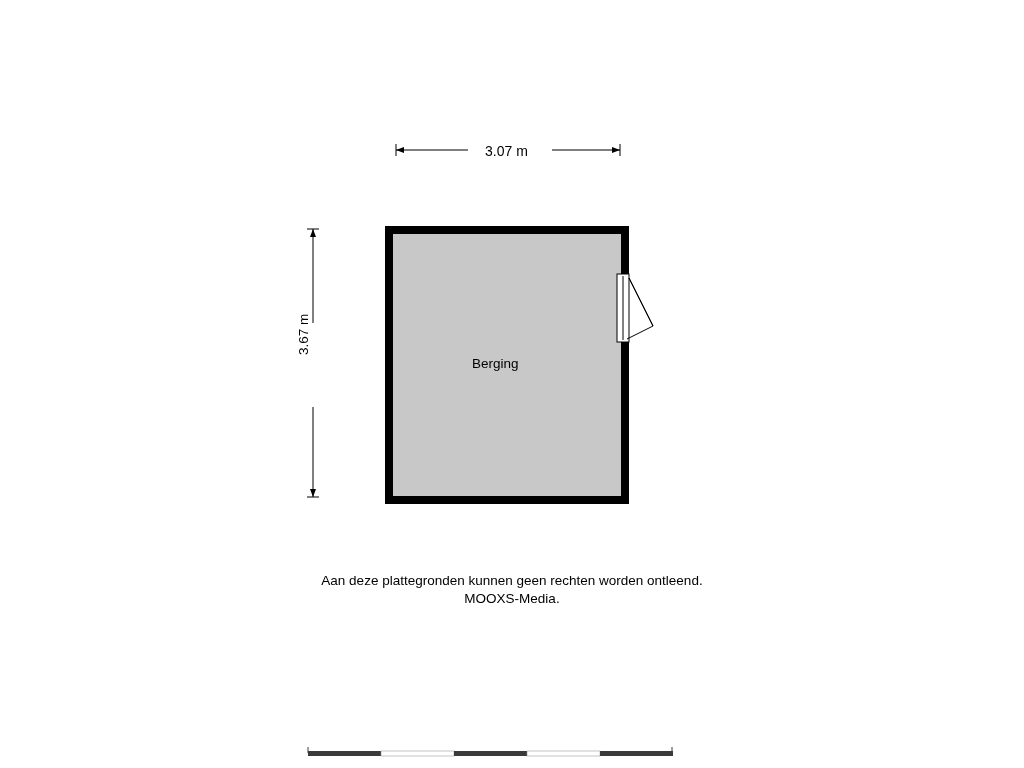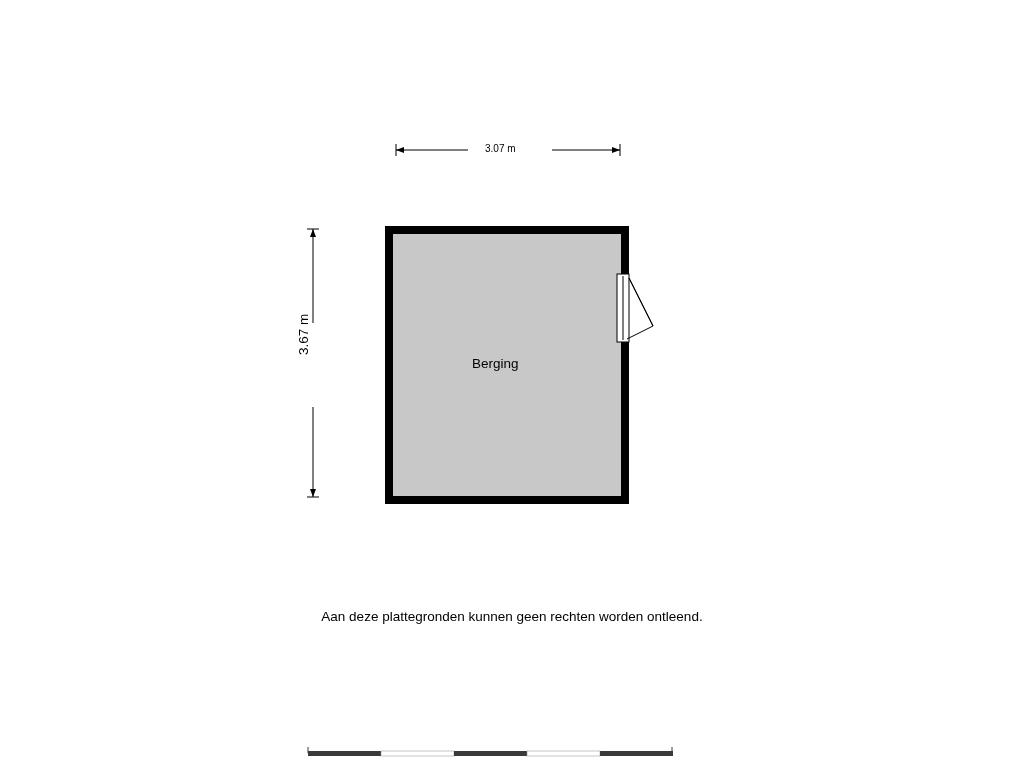--- a/index.html
+++ b/index.html
@@ -27,21 +27,21 @@
     position: absolute;
     font-family: "Liberation Sans", sans-serif;
     color: #000000;
     white-space: nowrap;
   }
 
   
   #dim-top-label {
     left: 485px;
     top: 143px;
-    font-size: 10px;
+    font-size: 14px;
   }
 
   
   #dim-left-label {
     left: 296px;
     top: 355px;
     font-size: 13.5px;
     transform: rotate(-90deg);
     transform-origin: left top;
   }
@@ -56,21 +56,20 @@
   
   #disclaimer {
     position: absolute;
     left: 0;
     top: 572px;
     width: 1024px;
     text-align: center;
     font-size: 13.5px;
     color: #000000;
     line-height: 18px;
-    margin-top: 36px;
   }
   #disclaimer div {
     display: block;
   }
 </style>
 </head>
 <body>
 
 <svg id="plan" viewBox="0 0 1024 768">
 
@@ -116,13 +115,14 @@
 </svg>
 
 <div class="label" id="dim-top-label">3.07 m</div>
 
 <div class="label" id="dim-left-label">3.67 m</div>
 
 <div class="label" id="room-name-berging">Berging</div>
 
 <div id="disclaimer">
   <div>Aan deze plattegronden kunnen geen rechten worden ontleend.</div>
+  <div>MOOXS-Media.</div>
 </div>
 
 </body></html>

